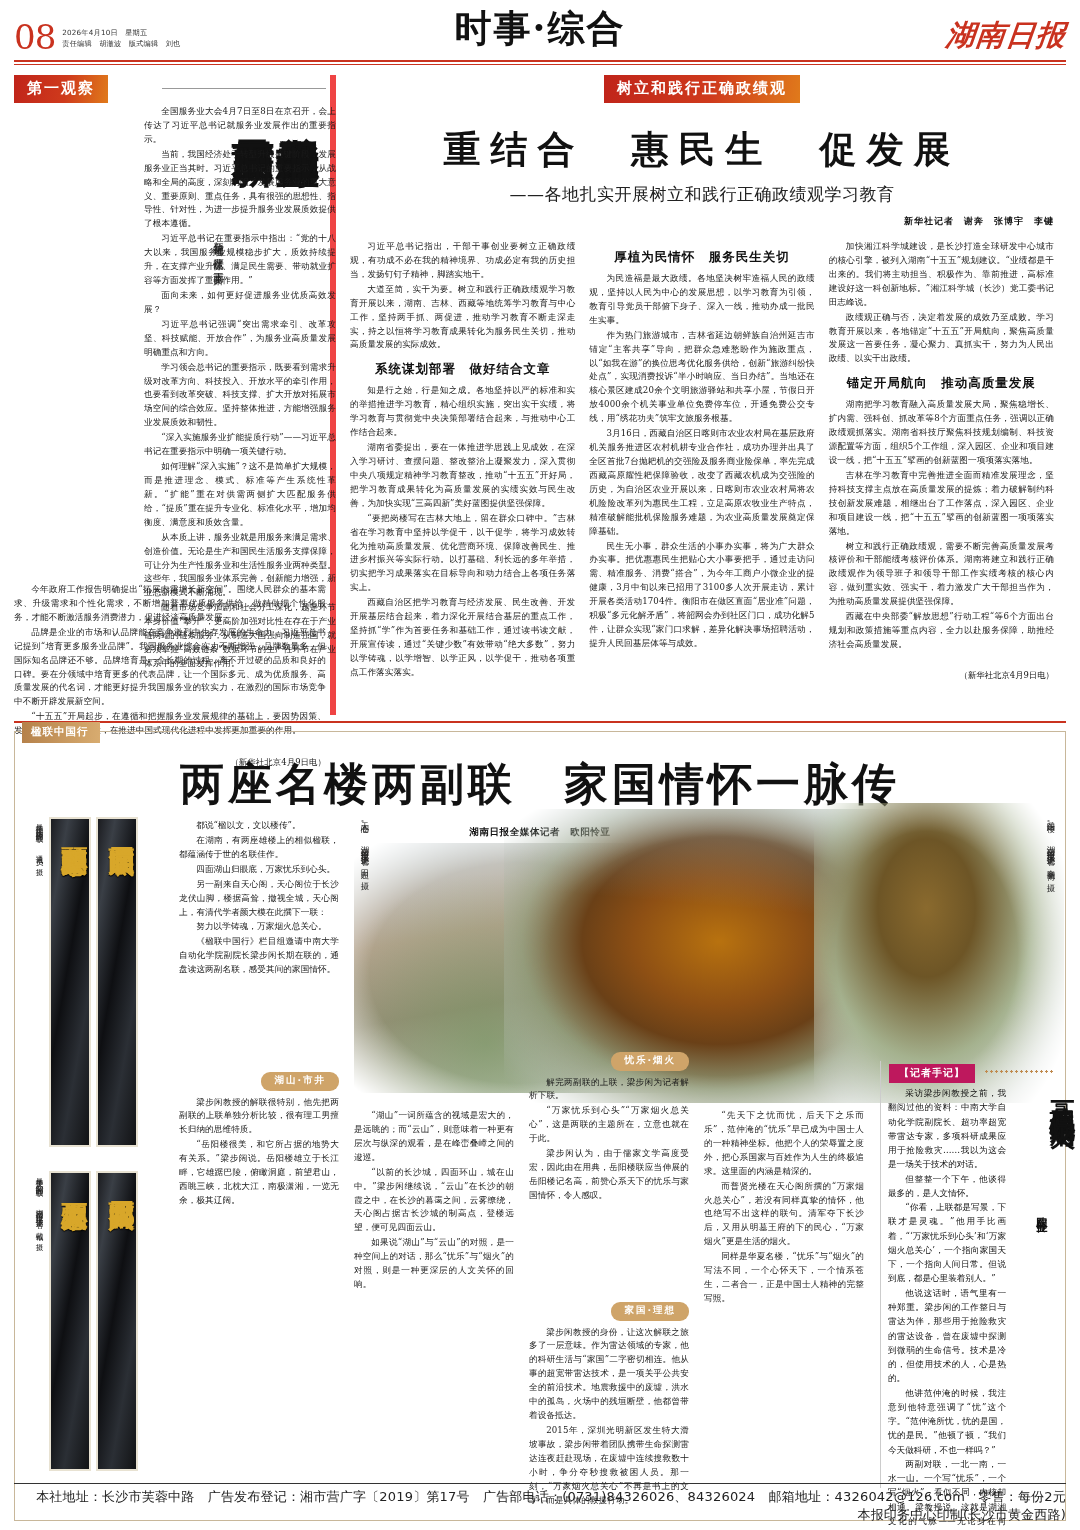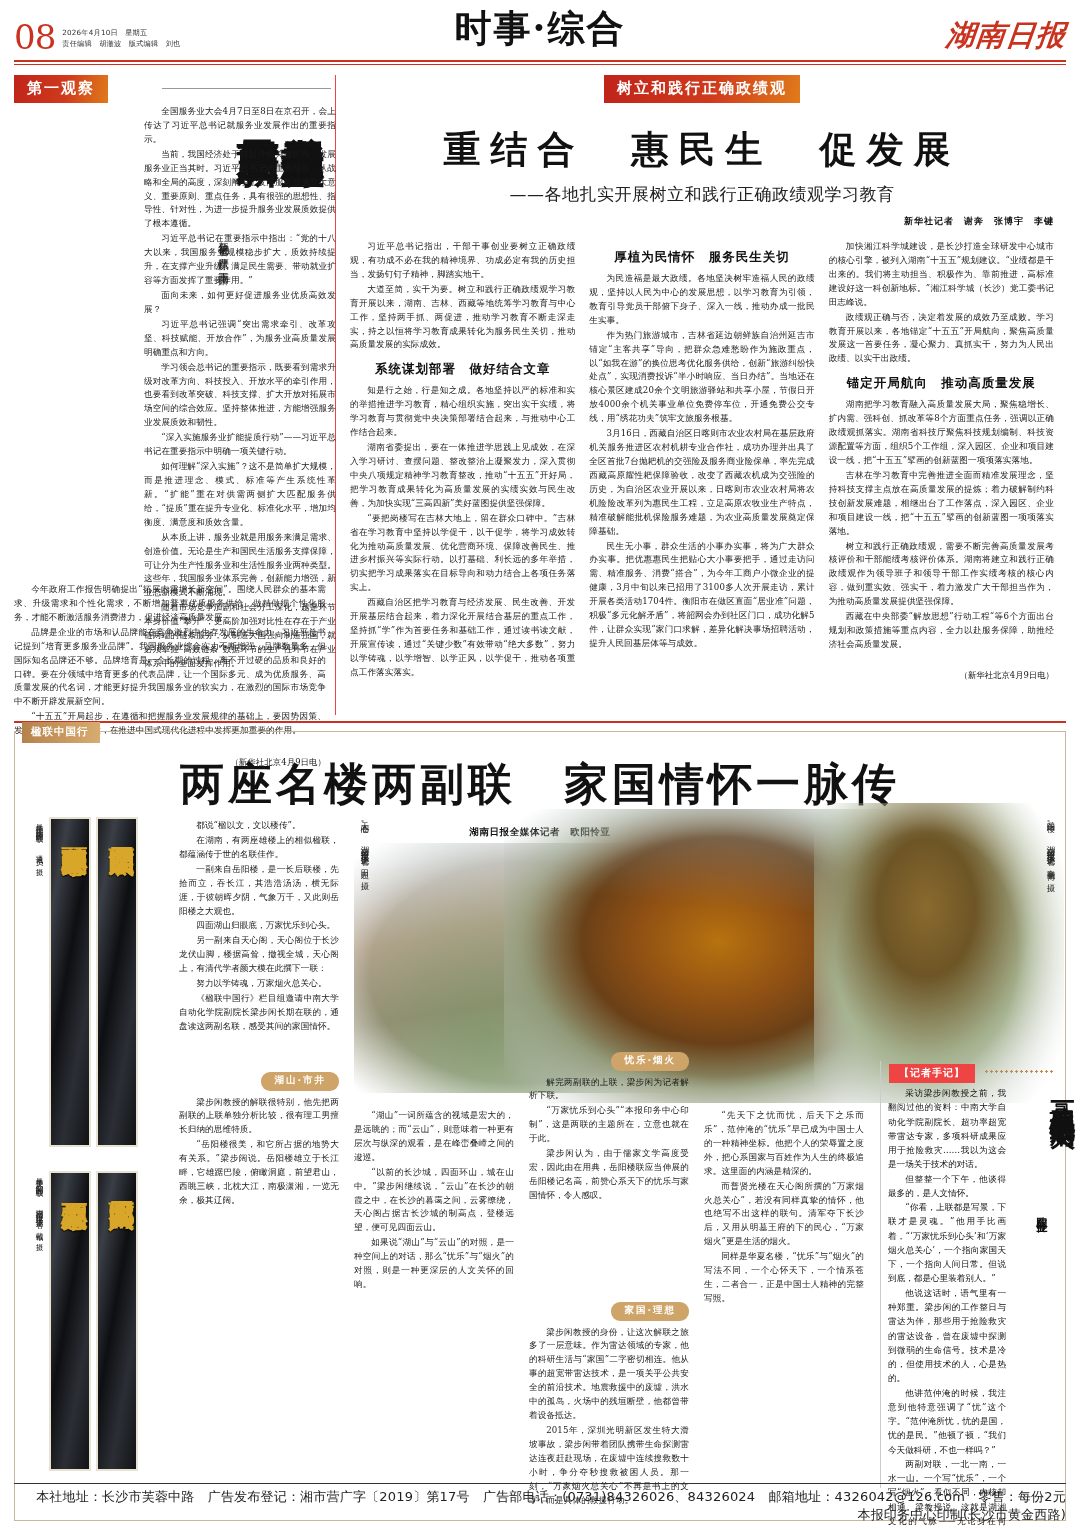--- a/index.html
+++ b/index.html
@@ -23,21 +23,21 @@
                font-size:37px; font-weight:700; letter-spacing:2px; color:#111; }
   .mh-right { position:absolute; right:0; bottom:2px; font-family:"DejaVu Serif","Liberation Serif",serif;
               font-size:29px; font-weight:700; color:#c9321f; letter-spacing:1px;
               font-style:italic; transform:skewX(-6deg); }
   .mh-rule { height:2px; background:#c9321f; margin-top:2px; }
   .mh-rule2 { height:1px; background:#c9321f; margin-top:2px; }
 
   
   .topsec { display:flex; margin-top:10px; height:640px; }
   .colA { width:322px; flex:none; position:relative; padding-right:10px;
-          border-right:1px solid #ef4444; }
+          border-right:6px solid #ef4444; }
   .colB { width:718px; flex:none; padding-left:14px; position:relative; }
 
   .tag-red {
     display:inline-block; color:#fff; font-size:15px; font-weight:700;
     padding:4px 13px 5px; letter-spacing:2px;
     background:linear-gradient(100deg,#c0241a 0%,#cf3a1c 55%,#e07a1b 100%);
     font-family:"DejaVu Sans","Liberation Sans",sans-serif;
   }
   .tagline { position:absolute; top:13px; left:148px; right:4px; height:1px; background:#999; }
   .vline { writing-mode:vertical-rl; text-orientation:upright;
@@ -124,21 +124,21 @@
                    font-size:26px; font-weight:700; color:#d8a72a; line-height:1.14;
                    text-align:center; width:100%; padding-top:9px;
                    text-shadow:0 1px 1px rgba(0,0,0,.8); letter-spacing:0px;}
 
   
   .pill { display:inline-block; background:#cfa469; color:#fff; font-size:9.5px;
           padding:2.5px 13px 3.5px; border-radius:9px; letter-spacing:2px; font-weight:700;
           font-family:"DejaVu Sans","Liberation Sans",sans-serif;}
   .pill-wrap { text-align:right; margin:7px 0 5px; }
 
-  .note-badge { display:inline-block; background:#ef4444; color:#fff; font-size:10px;
+  .note-badge { display:inline-block; background:#be185d; color:#fff; font-size:10px;
                 padding:2px 10px 3px; letter-spacing:1px; font-weight:700;
                 font-family:"DejaVu Sans","Liberation Sans",sans-serif; }
   .dotline { display:inline-block; height:8px; margin-left:4px; vertical-align:middle;
              background-image:radial-gradient(circle, #c08a4e 1px, transparent 1.2px);
              background-size:5px 5px; background-repeat:repeat-x; background-position:0 50%; }
 
   .sidebar-vtitle { writing-mode:vertical-rl; text-orientation:upright;
                     font-family:"DejaVu Serif","Liberation Serif",serif;
                     font-size:25px; font-weight:700; line-height:1.12; letter-spacing:1px;
                     height:400px; }
@@ -302,21 +302,20 @@
           <div class="scroll" style="height:300px;">
             <div class="chars">四面云山都入眼</div>
           </div>
         </div>
       </div>
     </div>
 
     <div style="position:absolute; left:165px; top:88px; width:160px;" class="bodytxt" id="fintro">
         <p>都说“楹以文，文以楼传”。</p>
         <p>在湖南，有两座雄楼上的相似楹联，都蕴涵传于世的名联佳作。</p>
-        <p>一副来自岳阳楼，是一长后联楼，先拾而立，吞长江，其浩浩汤汤，横无际涯，于彼朝晖夕阴，气象万千，又此则岳阳楼之大观也。</p>
         <p>四面湖山归眼底，万家忧乐到心头。</p>
         <p>另一副来自天心阁，天心阁位于长沙龙伏山脚，楼据高耸，撤视全城，天心阁上，有清代学者颜大模在此撰下一联：</p>
         <p>努力以学铸魂，万家烟火总关心。</p>
         <p>《楹联中国行》栏目组邀请中南大学自动化学院副院长梁步闲长期在联的，通盘读这两副名联，感受其间的家国情怀。</p>
       </div>
 
     <div style="position:absolute; left:165px; top:330px; width:160px;">
       <div class="pill-wrap"><span class="pill">湖山·市井</span></div>
       <div class="bodytxt" id="fs1">
           <p>梁步闲教授的解联很特别，他先把两副联的上联单独分析比较，很有理工男擅长归纳的思维特质。</p>
@@ -329,21 +328,21 @@
           <p>“湖山”一词所蕴含的视域是宏大的，是远眺的；而“云山”，则意味着一种更有层次与纵深的观看，是在峰峦叠嶂之间的逡巡。</p>
           <p>“以前的长沙城，四面环山，城在山中。”梁步闲继续说，“云山”在长沙的朝霞之中，在长沙的暮霭之间，云雾缭绕，天心阁占据古长沙城的制高点，登楼远望，便可见四面云山。</p>
           <p>如果说“湖山”与“云山”的对照，是一种空间上的对话，那么“忧乐”与“烟火”的对照，则是一种更深层的人文关怀的回响。</p>
         </div>
     </div>
 
     <div style="position:absolute; left:515px; top:310px; width:160px;">
       <div class="pill-wrap"><span class="pill">忧乐·烟火</span></div>
       <div class="bodytxt" id="fs2">
           <p>解完两副联的上联，梁步闲为记者解析下联。</p>
-          <p>“万家忧乐到心头”“本报印务中心印制”，这是两联的主题所在，立意也就在于此。</p>
+          <p>“万家忧乐到心头”“万家烟火总关心”，这是两联的主题所在，立意也就在于此。</p>
           <p>梁步闲认为，由于儒家文学高度受宏，因此由在用典，岳阳楼联应当伸展的岳阳楼记名高，前赞心系天下的忧乐与家国情怀，令人感叹。</p>
         </div>
     </div>
 
     <div style="position:absolute; left:690px; top:378px; width:160px;">
       <div class="bodytxt" id="fs2b">
           <p>“先天下之忧而忧，后天下之乐而乐”，范仲淹的“忧乐”早已成为中国士人的一种精神坐标。他把个人的荣辱置之度外，把心系国家与百姓作为人生的终极追求。这里面的内涵是精深的。</p>
           <p>而普贤光楼在天心阁所撰的“万家烟火总关心”，若没有同样真挚的情怀，他也绝写不出这样的联句。清军夺下长沙后，又用从明墓王府的下的民心，“万家烟火”更是生活的烟火。</p>
           <p>同样是华夏名楼，“忧乐”与“烟火”的写法不同，一个心怀天下，一个情系苍生，二者合一，正是中国士人精神的完整写照。</p>
         </div>

